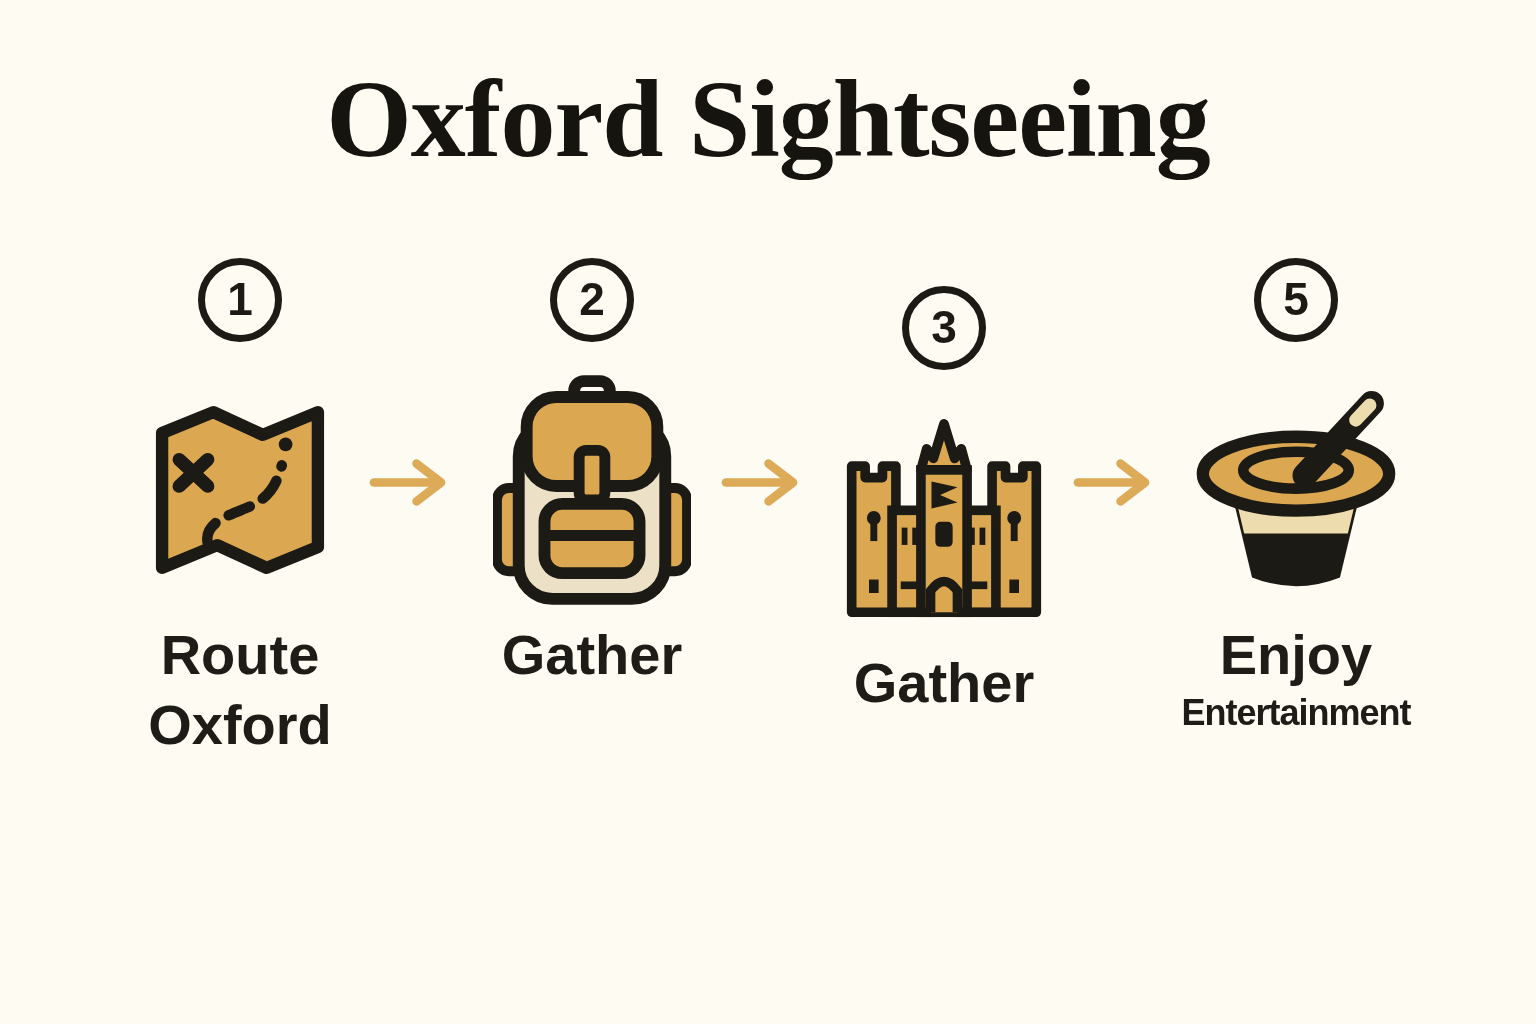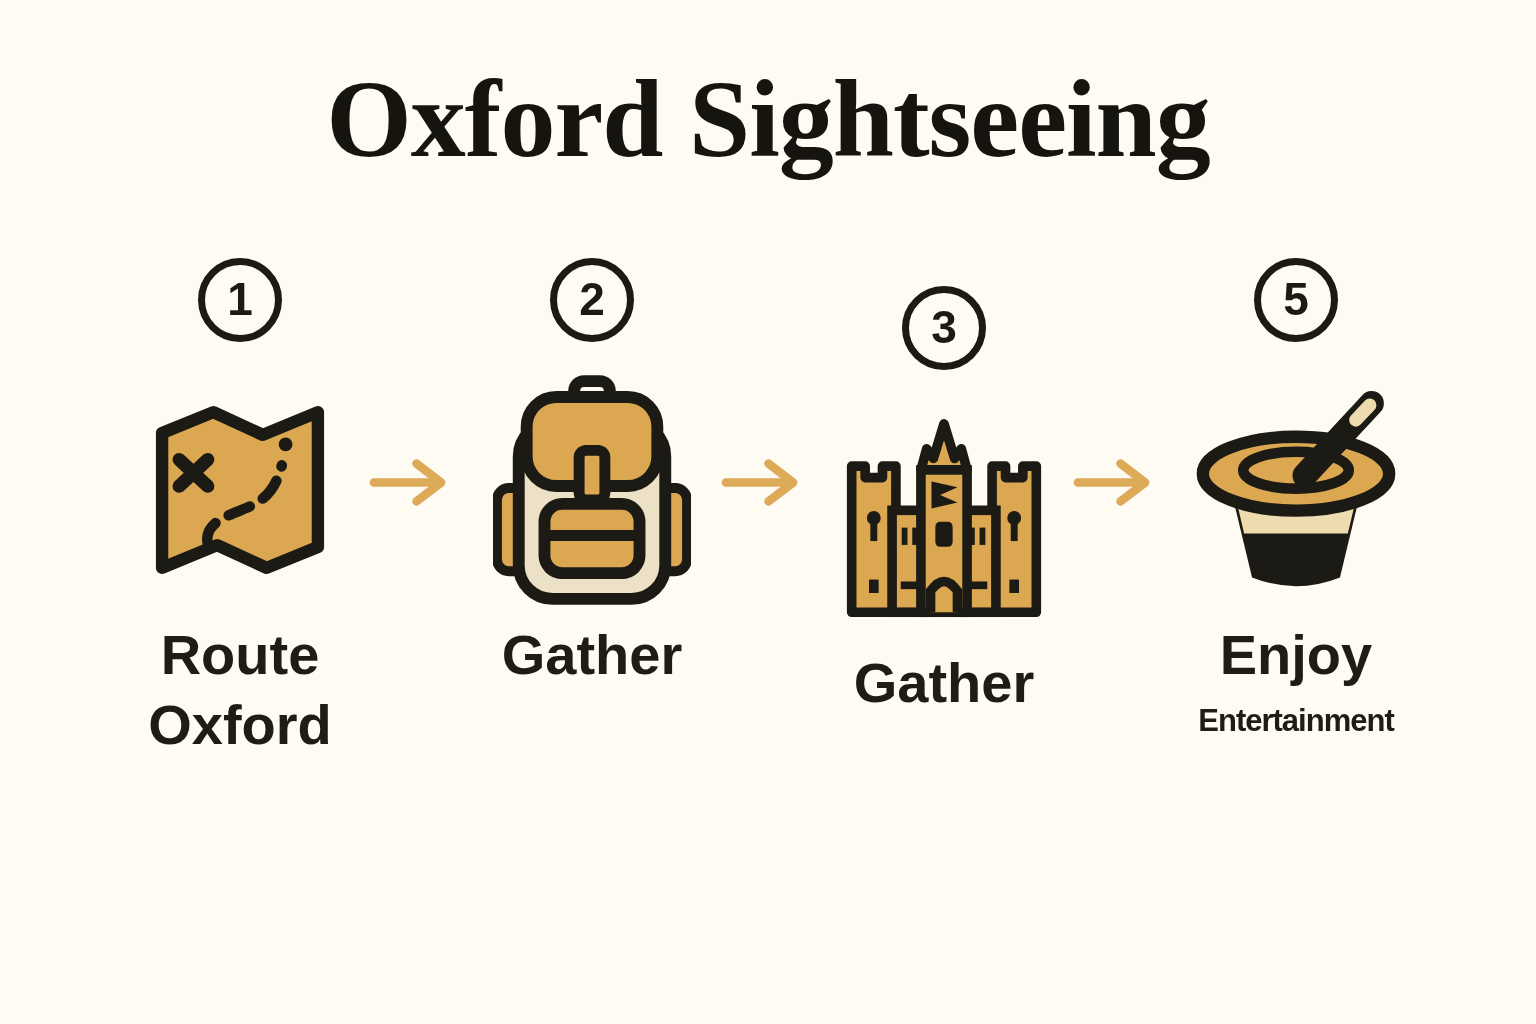--- a/index.html
+++ b/index.html
@@ -51,21 +51,21 @@
   }
   .label{
     margin-top:10px;
     text-align:center;
     font-weight:bold;
     font-size:56px;
     line-height:1.25;
     color:#1e1c16;
     white-space:nowrap;
   }
-  .label .small{font-size:31px;letter-spacing:-1px;margin-top:12px;}
+  .label .small{font-size:36px;letter-spacing:-1px;}
   .arrowcell{
     width:100px;
     margin-top:198px;
     display:flex;justify-content:center;
     flex-shrink:0;
   }
 </style>
 </head>
 <body>
 

